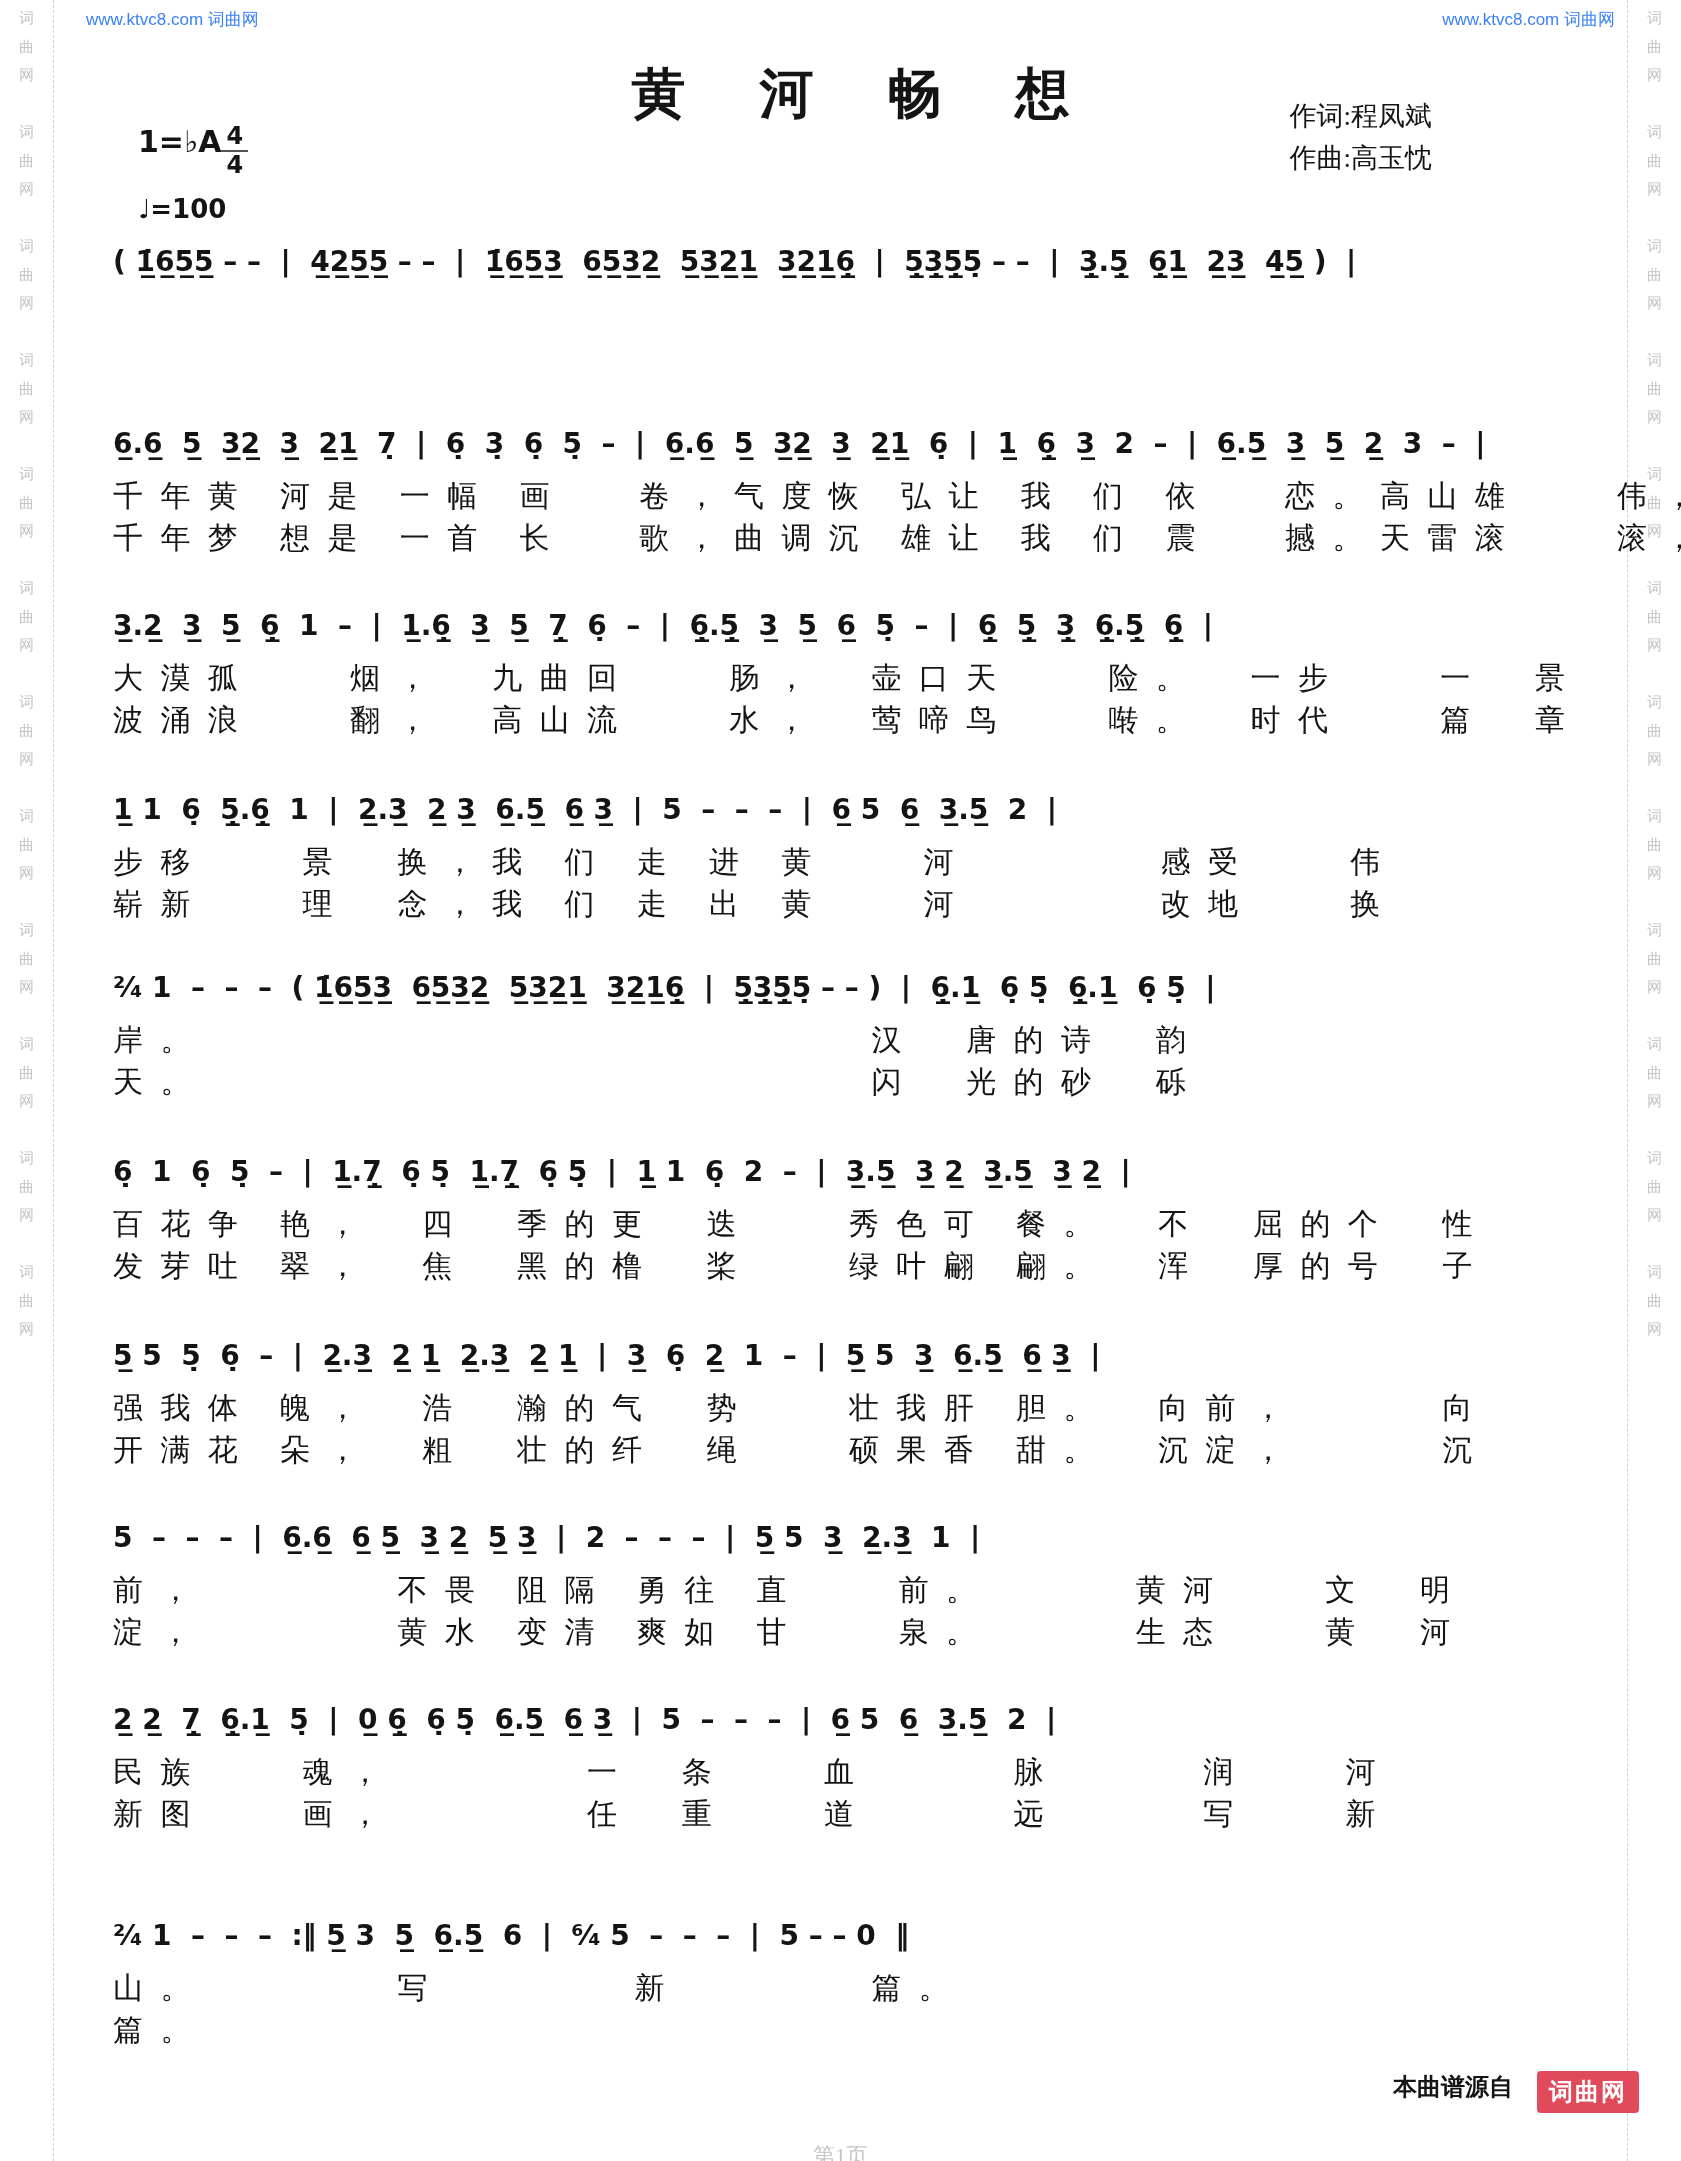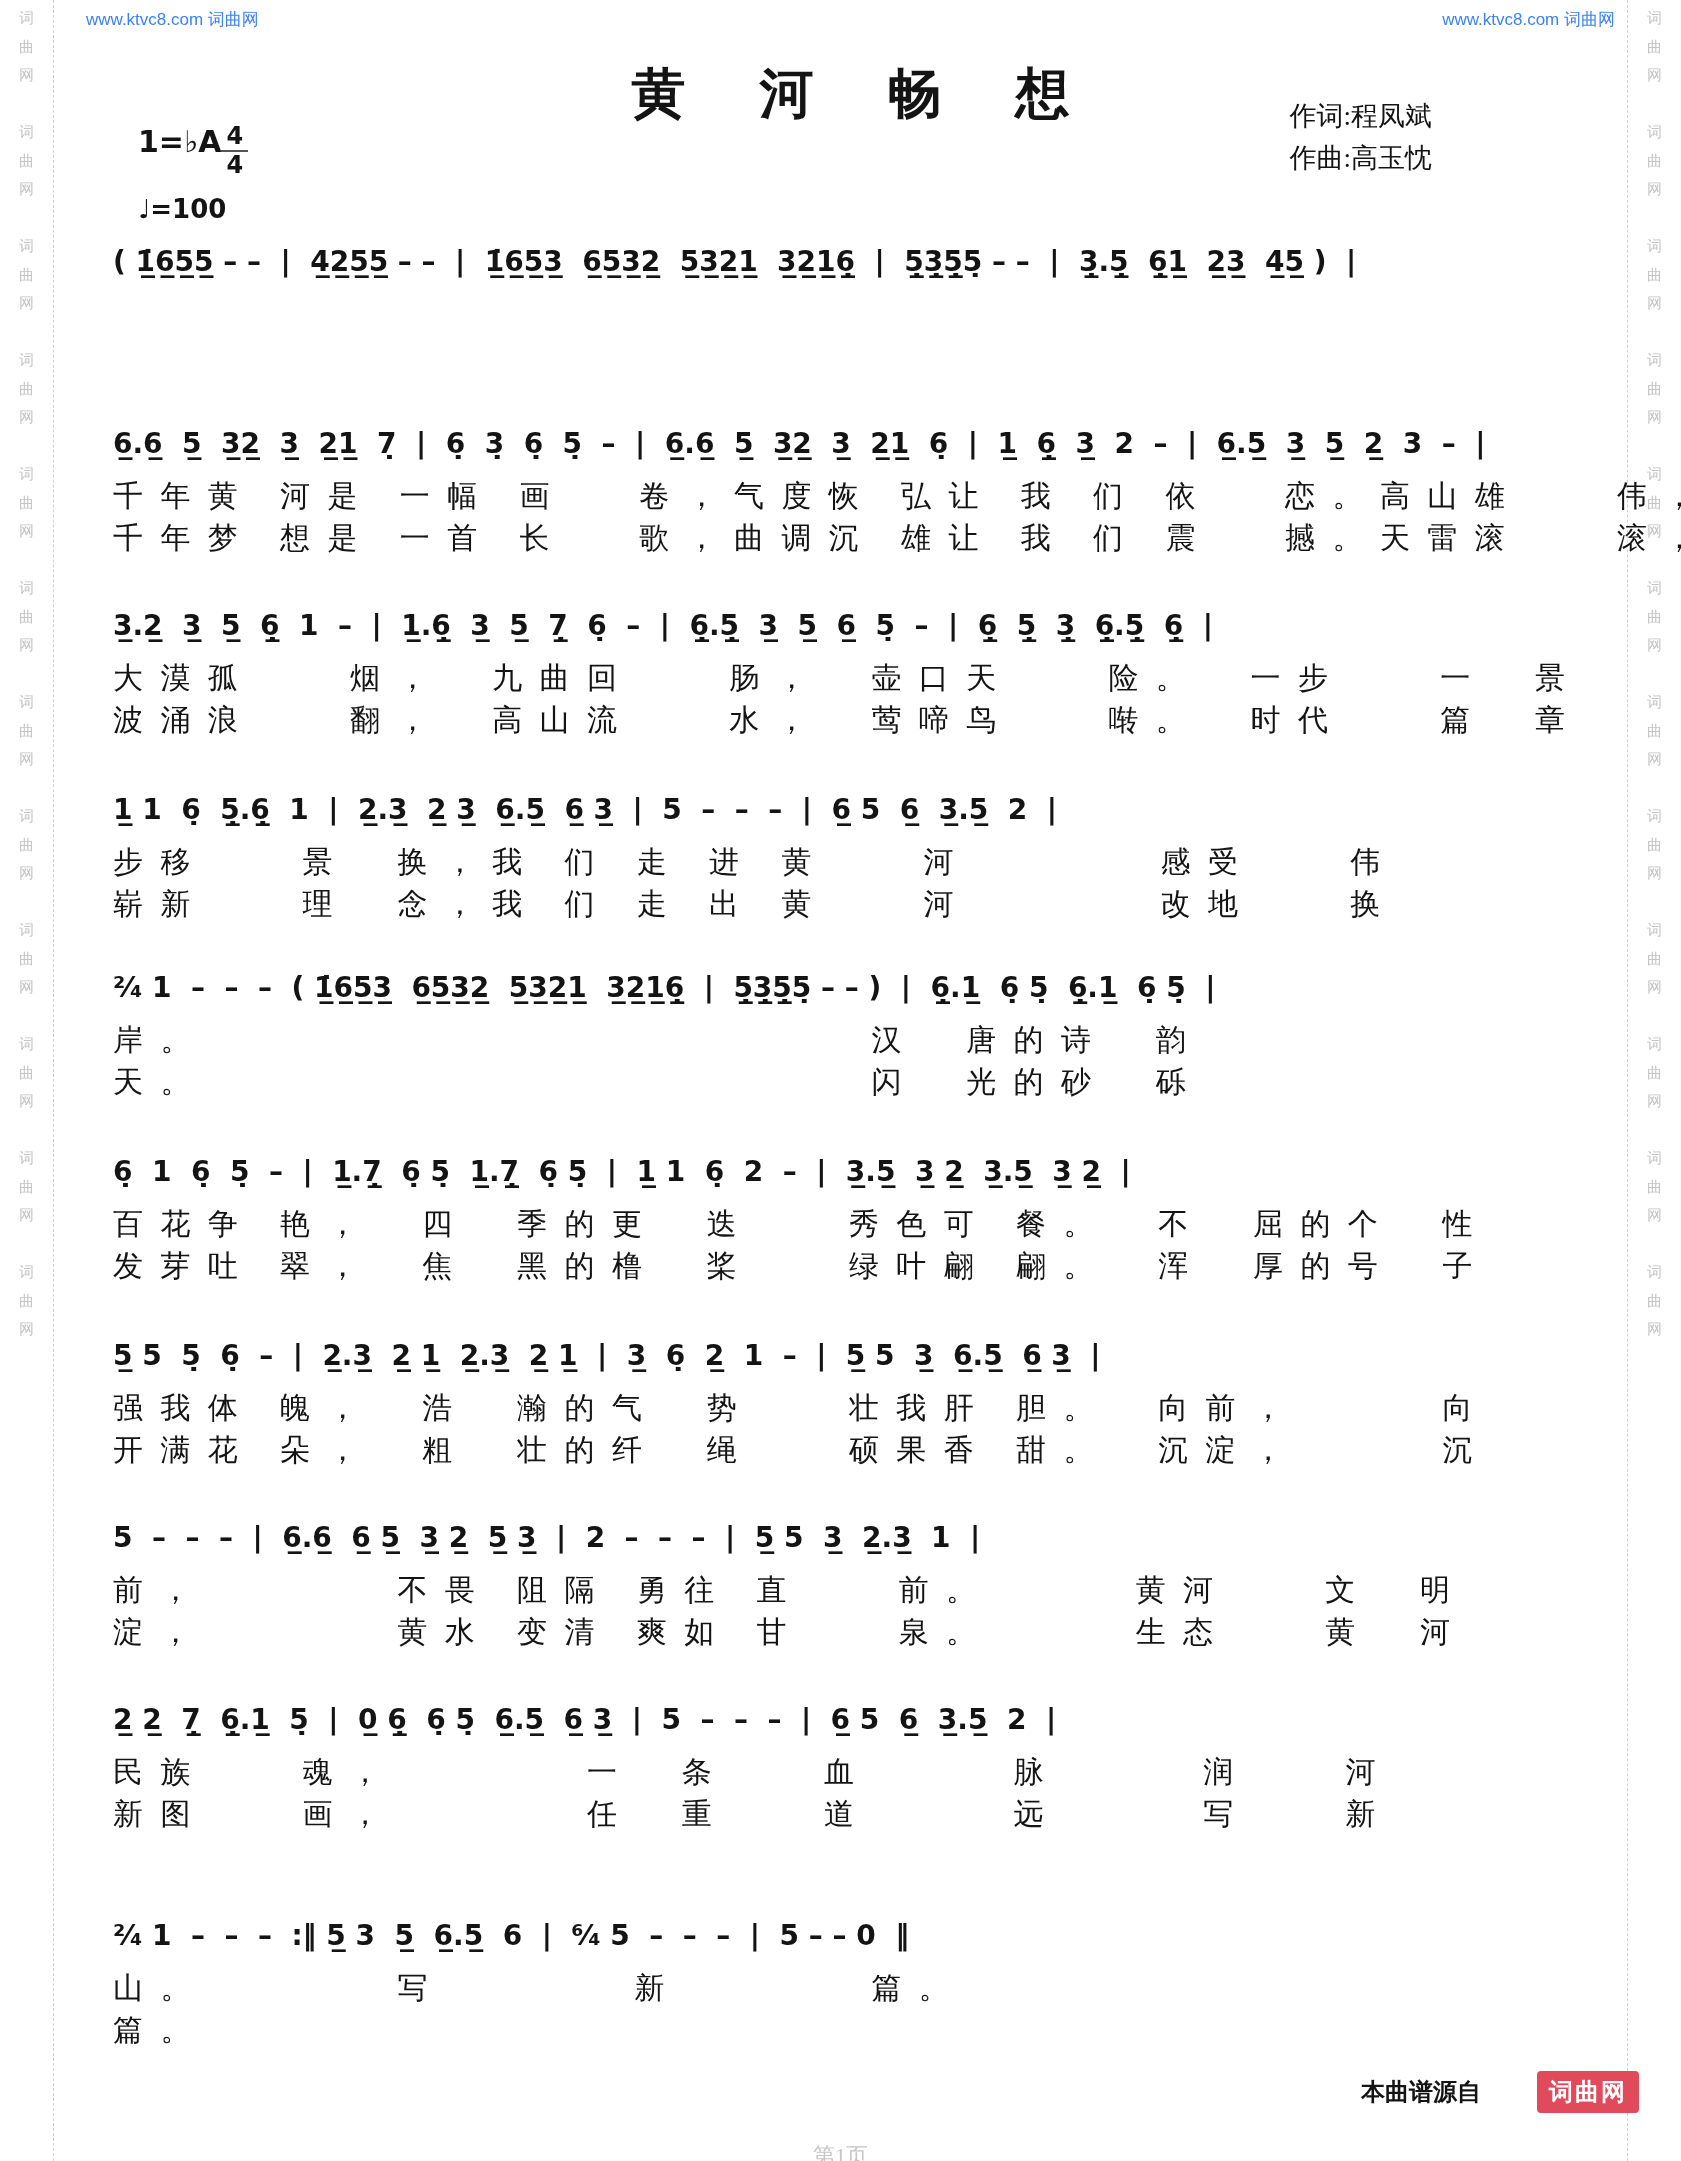--- a/index.html
+++ b/index.html
@@ -46,26 +46,26 @@
     font-size:30px;letter-spacing:0.58em;white-space:pre;line-height:1.0;
     margin-top:16px;font-family:"Liberation Serif", serif;
   }
   .lyr + .lyr{margin-top:12px;}
   
   .page-num{
     position:absolute;bottom:-10px;left:0;width:100%;text-align:center;
     color:#c6c6c6;font-size:22px;
   }
   .source{
-    position:absolute;right:42px;bottom:48px;display:flex;align-items:center;gap:12px;
+    position:absolute;right:42px;bottom:48px;display:flex;align-items:flex-start;gap:24px;
     font-size:24px;font-weight:bold;
   }
   .brand{
     background:#e04a5a;color:#fff;padding:5px 12px;border-radius:4px;
-    font-weight:bold;font-size:24px;letter-spacing:2px;margin-left:44px;
+    font-weight:bold;font-size:24px;letter-spacing:2px;
   }
 </style>
 </head>
 <body>
 
 <div class="page">
 
   <div class="wm-col left">词
 曲
 网

